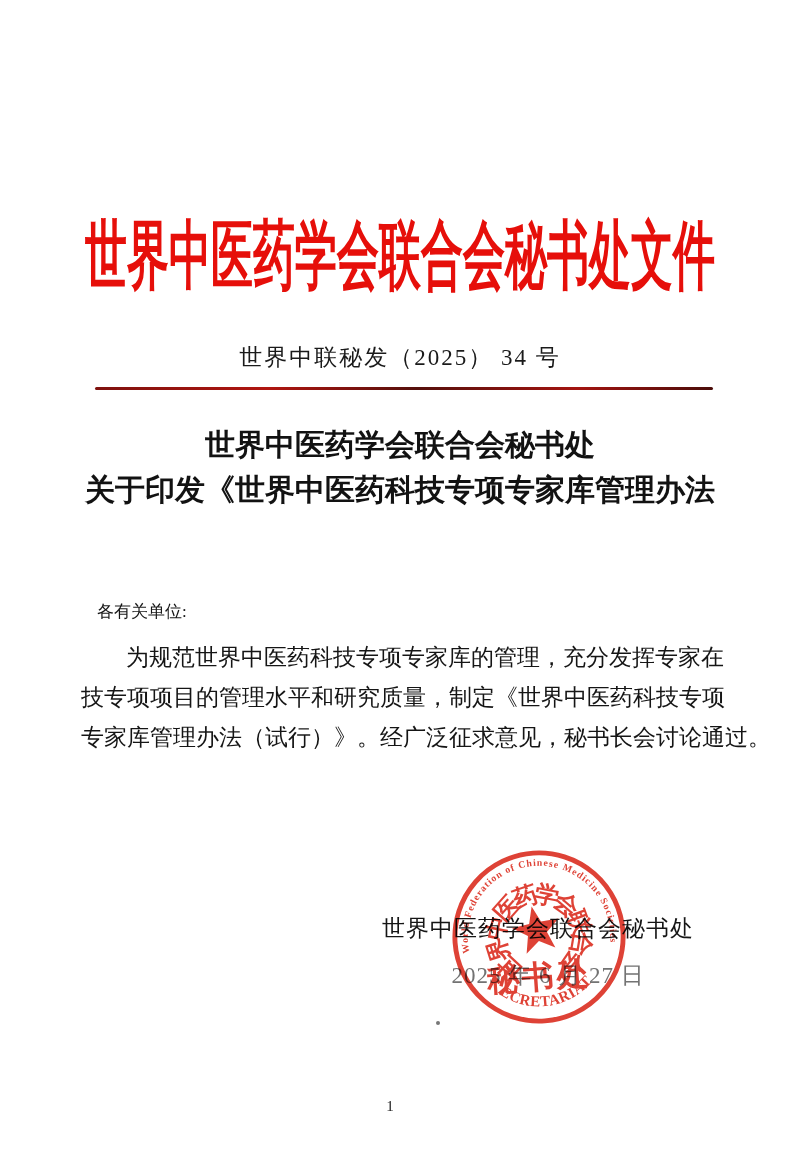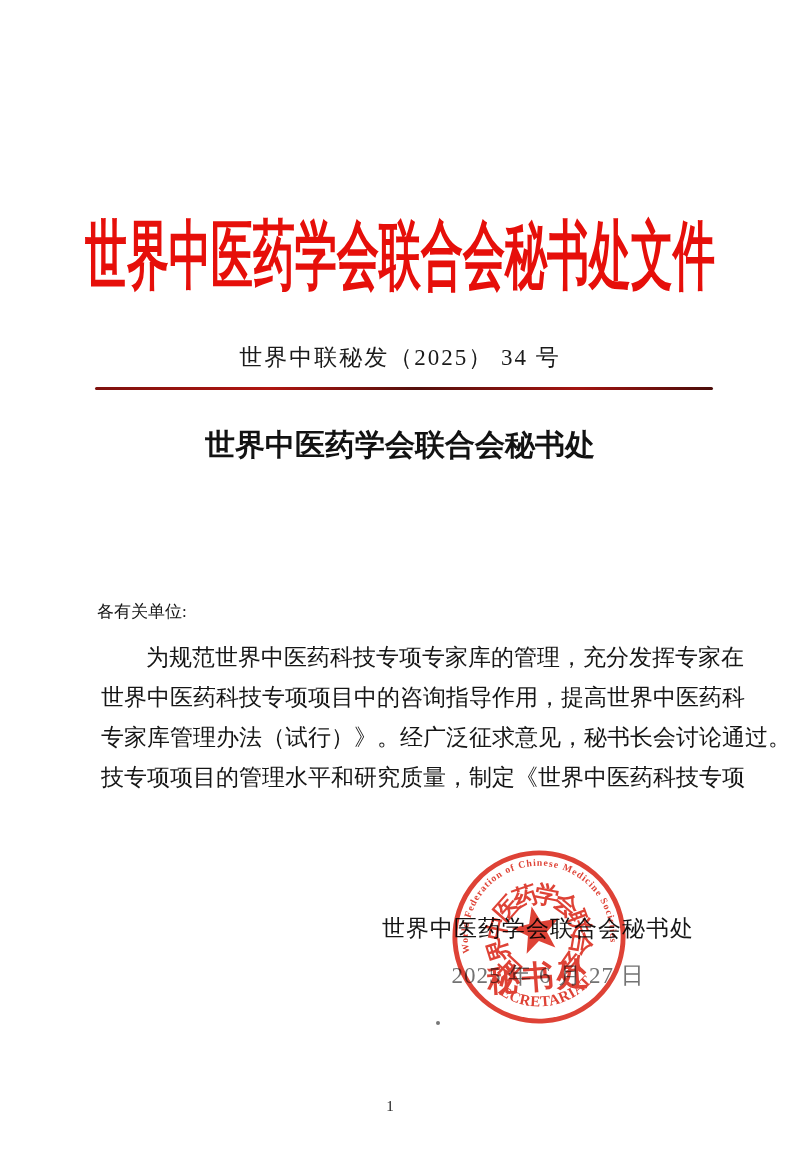--- a/index.html
+++ b/index.html
@@ -29,21 +29,21 @@
   .doc-heading {
     position:absolute; top:406px; left:0; width:800px;
     text-align:center; font-size:30px; font-weight:bold;
     line-height:45px; color:#121212;
   }
   .salutation {
     position:absolute; top:584px; left:97px;
     font-size:17px; color:#151515;
   }
   .body-text {
-    position:absolute; top:622px; left:101px; width:640px;
+    position:absolute; top:622px; left:81px; width:640px;
     font-size:23px; line-height:40px; color:#151515;
   }
   .body-text .line { white-space:nowrap; }
   .body-text .indent { text-indent:45px; }
   .signature {
     position:absolute; top:897px; left:538px; transform:translateX(-50%);
     white-space:nowrap; font-size:23px; letter-spacing:1px; color:#151515; z-index:1;
   }
   .date-line {
     position:absolute; top:944px; left:548px; transform:translateX(-50%);
@@ -88,29 +88,29 @@
 <div class="page">
 
   <div class="header-title">世界中医药学会联合会秘书处文件</div>
 
   <div class="doc-number">世界中联秘发（2025） 34 号</div>
 
   <div class="red-rule"></div>
 
   <div class="doc-heading">
     <div class="heading-line">世界中医药学会联合会秘书处</div>
+    <div class="heading-line">关于印发《世界中医药科技专项专家库管理办法</div>
   </div>
 
   <div class="salutation">各有关单位:</div>
 
   <div class="body-text">
     <div class="line indent">为规范世界中医药科技专项专家库的管理，充分发挥专家在</div>
-    <div class="line">世界中医药科技专项项目中的咨询指导作用，提高世界中医药科</div>
+    <div class="line">技专项项目的管理水平和研究质量，制定《世界中医药科技专项</div>
     <div class="line">专家库管理办法（试行）》。经广泛征求意见，秘书长会讨论通过。</div>
-    <div class="line">技专项项目的管理水平和研究质量，制定《世界中医药科技专项</div>
   </div>
 
   <div class="signature">世界中医药学会联合会秘书处</div>
 
   <div class="date-line">2025 年 6 月 27 日</div>
 
   <div class="stamp">
     <svg viewBox="0 0 200 200">
       <defs>
         <path id="engArc" d="M 27.5 133.8 A 80 80 0 1 1 172.5 133.8"></path>

